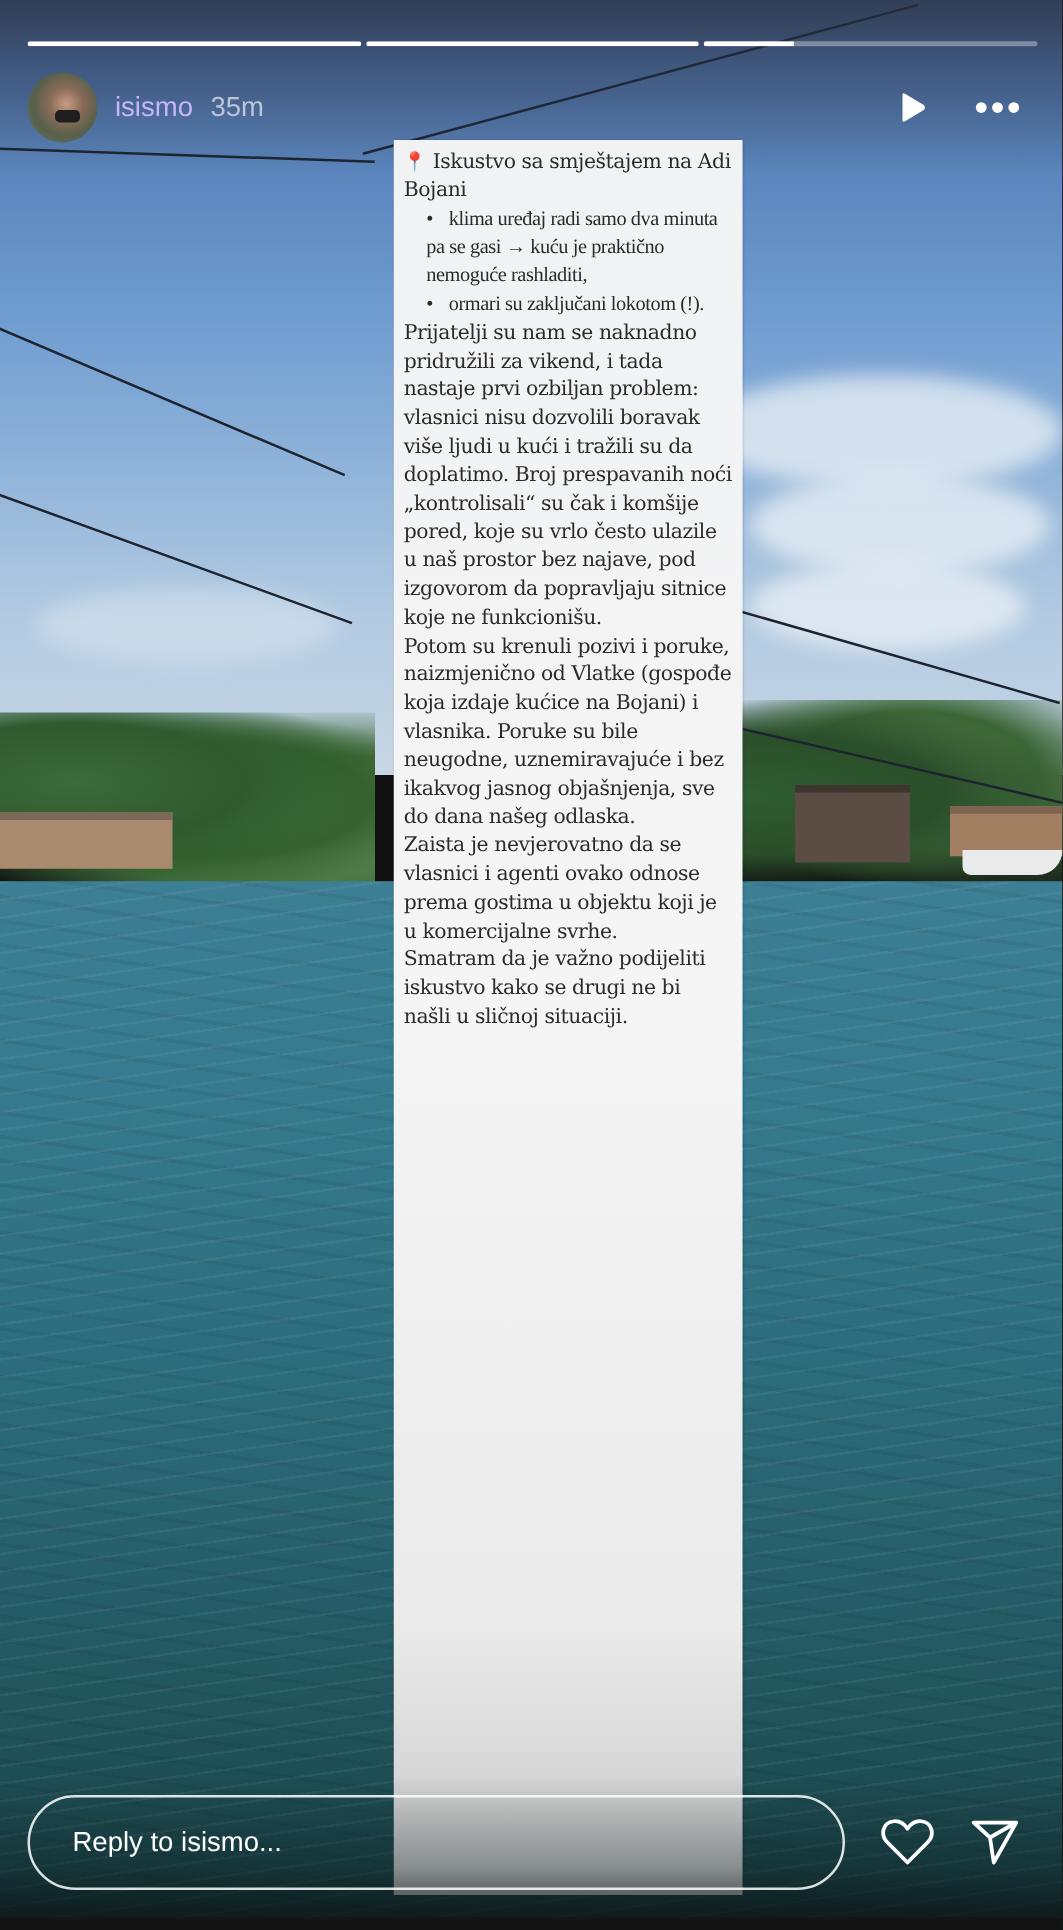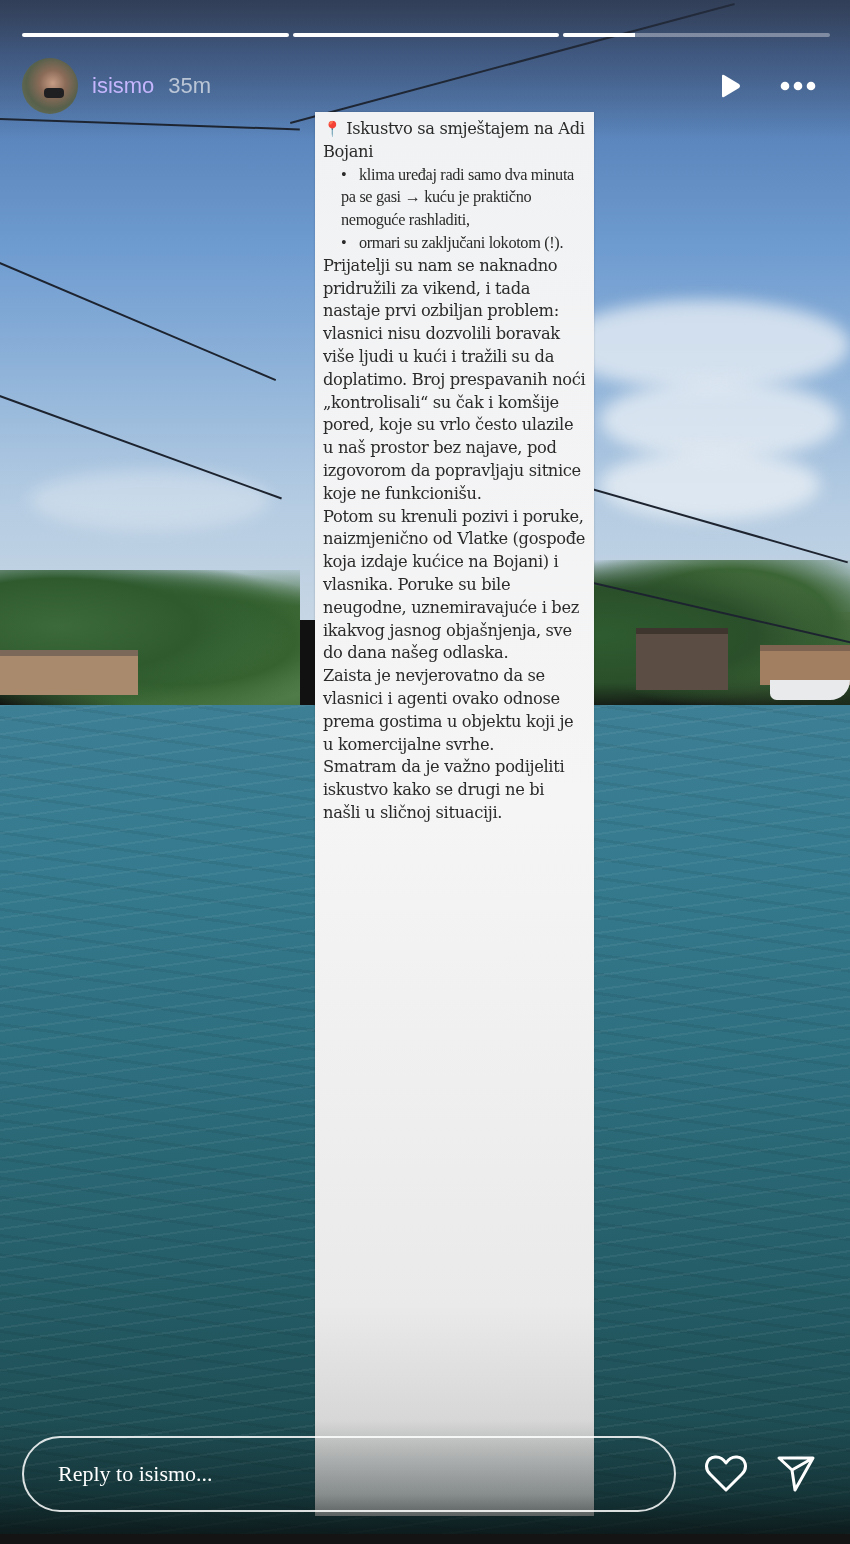--- a/index.html
+++ b/index.html
@@ -85,21 +85,21 @@
     
     .bottom-shade { position: absolute; left: 0; top: 1420px; width: 850px; height: 124px; background: linear-gradient(180deg, rgba(10,25,25,0) 0%, rgba(10,25,25,0.35) 60%, rgba(10,15,15,0.85) 100%); }
     .bottom-black { position: absolute; left: 0; top: 1534px; width: 850px; height: 10px; background: #141414; }
     .reply {
       position: absolute; left: 22px; top: 1436px; width: 654px; height: 76px;
       border: 2px solid rgba(255,255,255,0.85); border-radius: 38px;
       display: flex; align-items: center; padding-left: 34px; cursor: text;
     }
     .reply input {
       background: transparent; border: none; outline: none; color: #fff; font-size: 22px;
-      font-family: Liberation Serif, serif; width: 230px;
+      font-family: Liberation Sans, sans-serif; width: 230px;
     }
     .reply input::placeholder { color: #ffffff; opacity: 1; }
     .heart { position: absolute; left: 704px; top: 1454px; }
     .send { position: absolute; left: 776px; top: 1454px; }
   </style>
 </head>
 <body>
 
 <div class="story">
 

